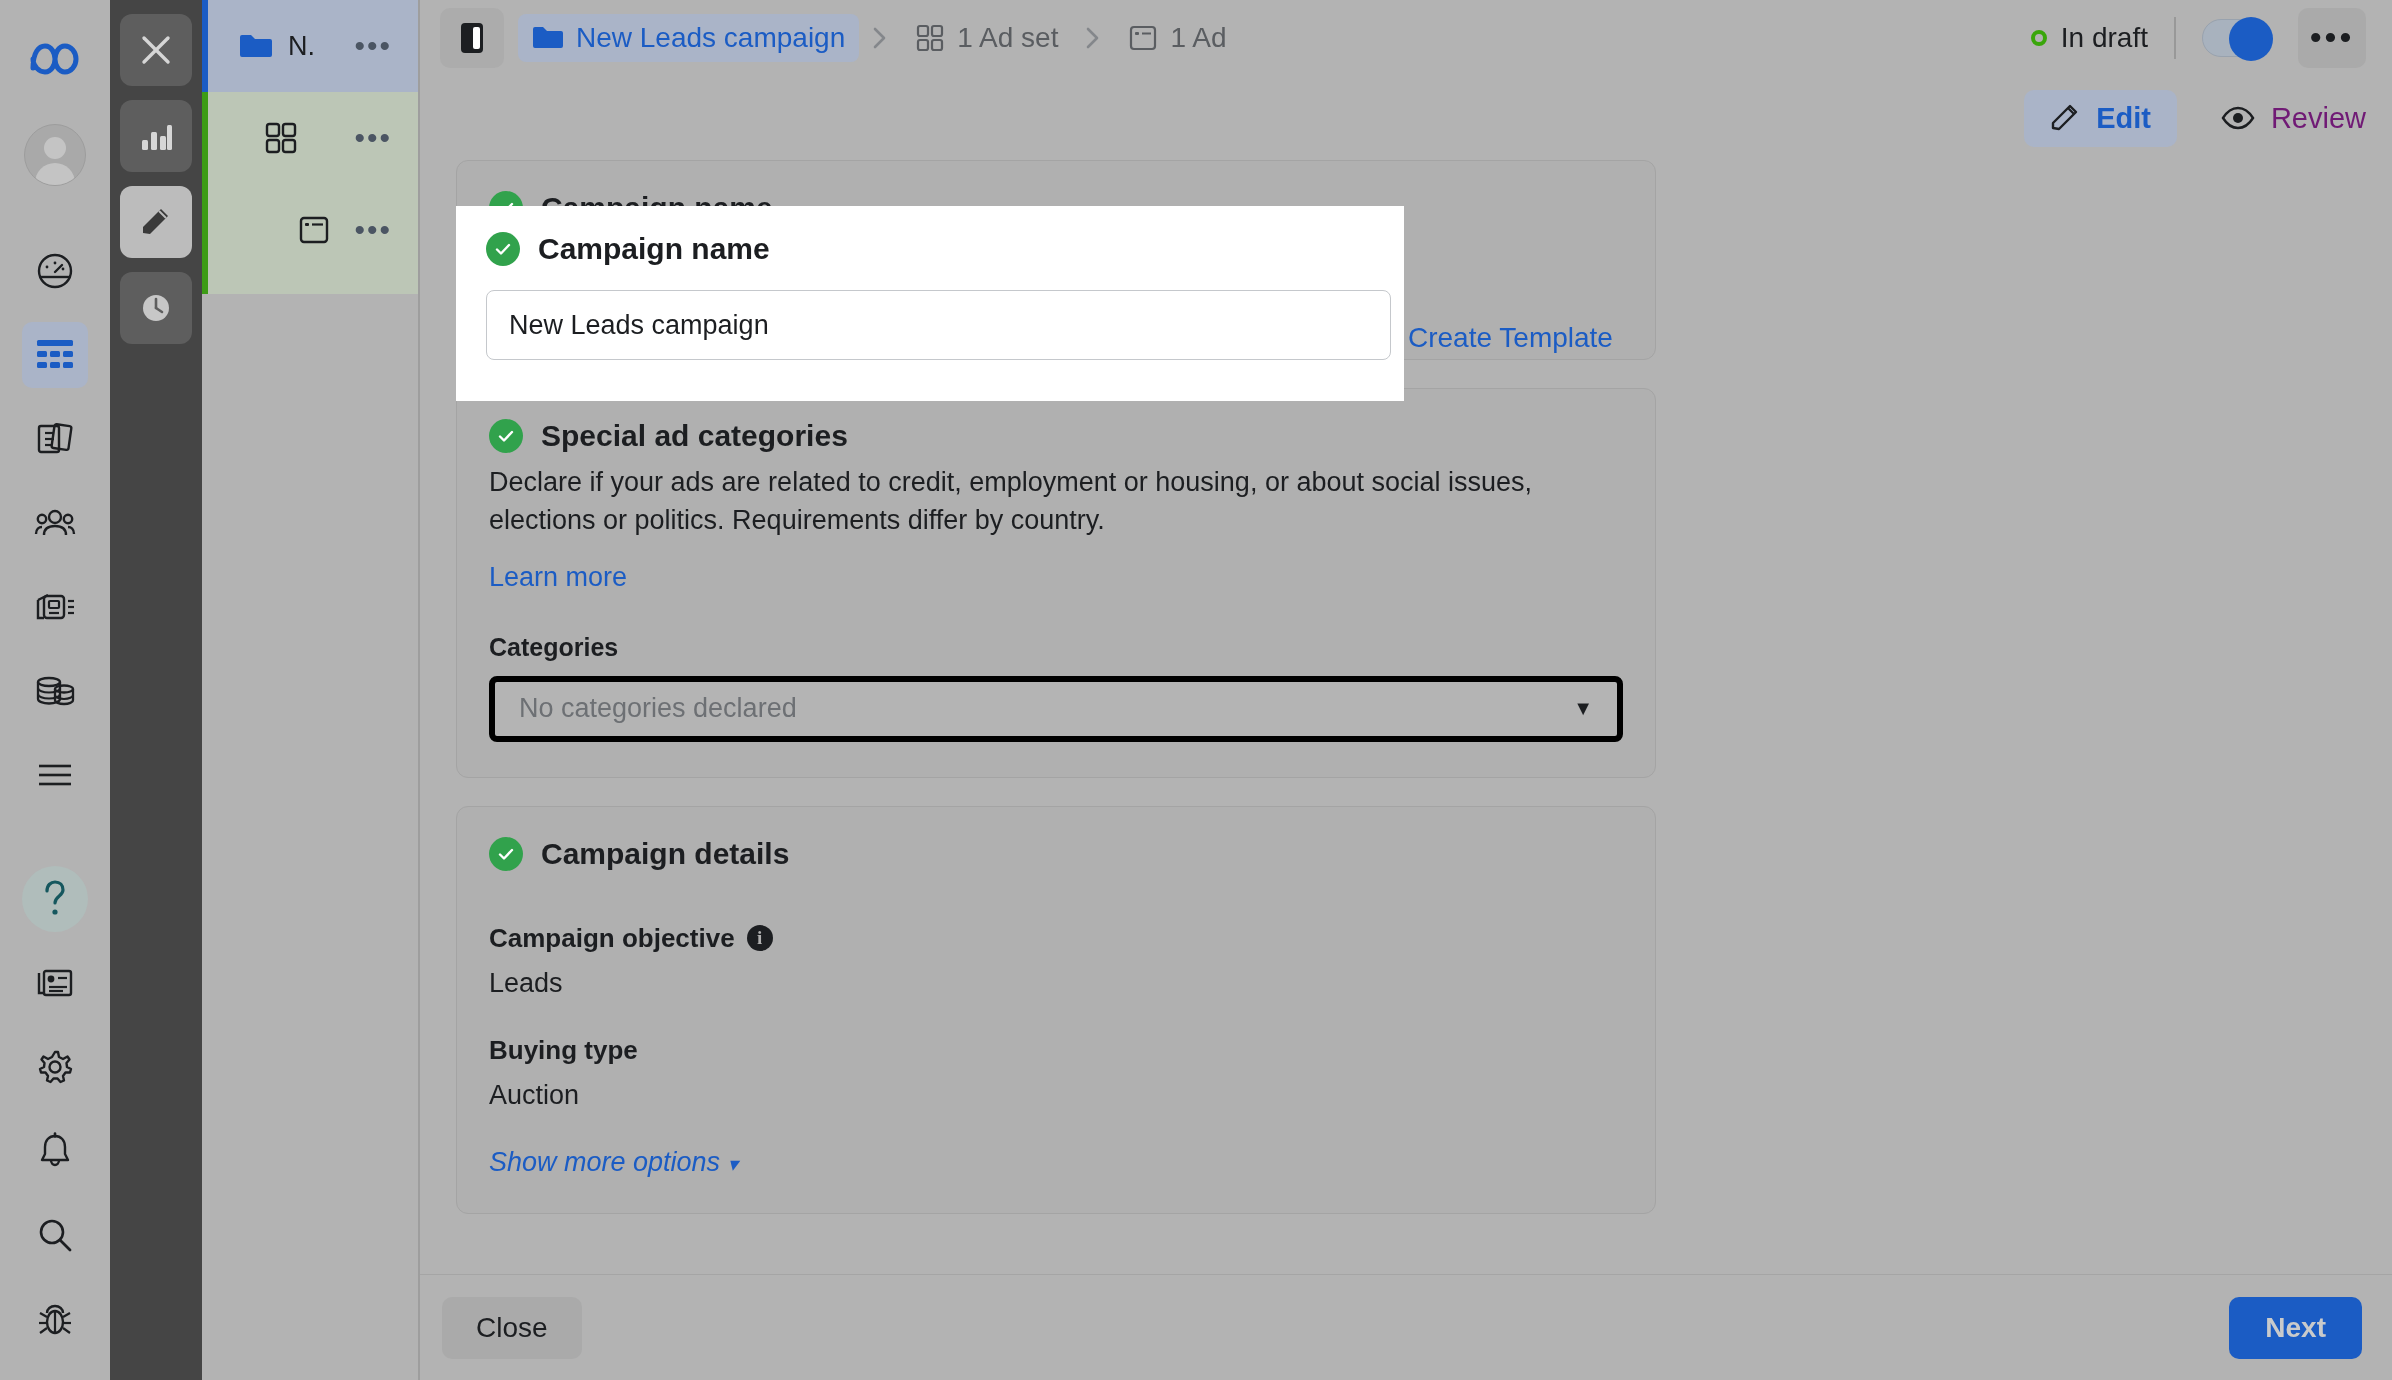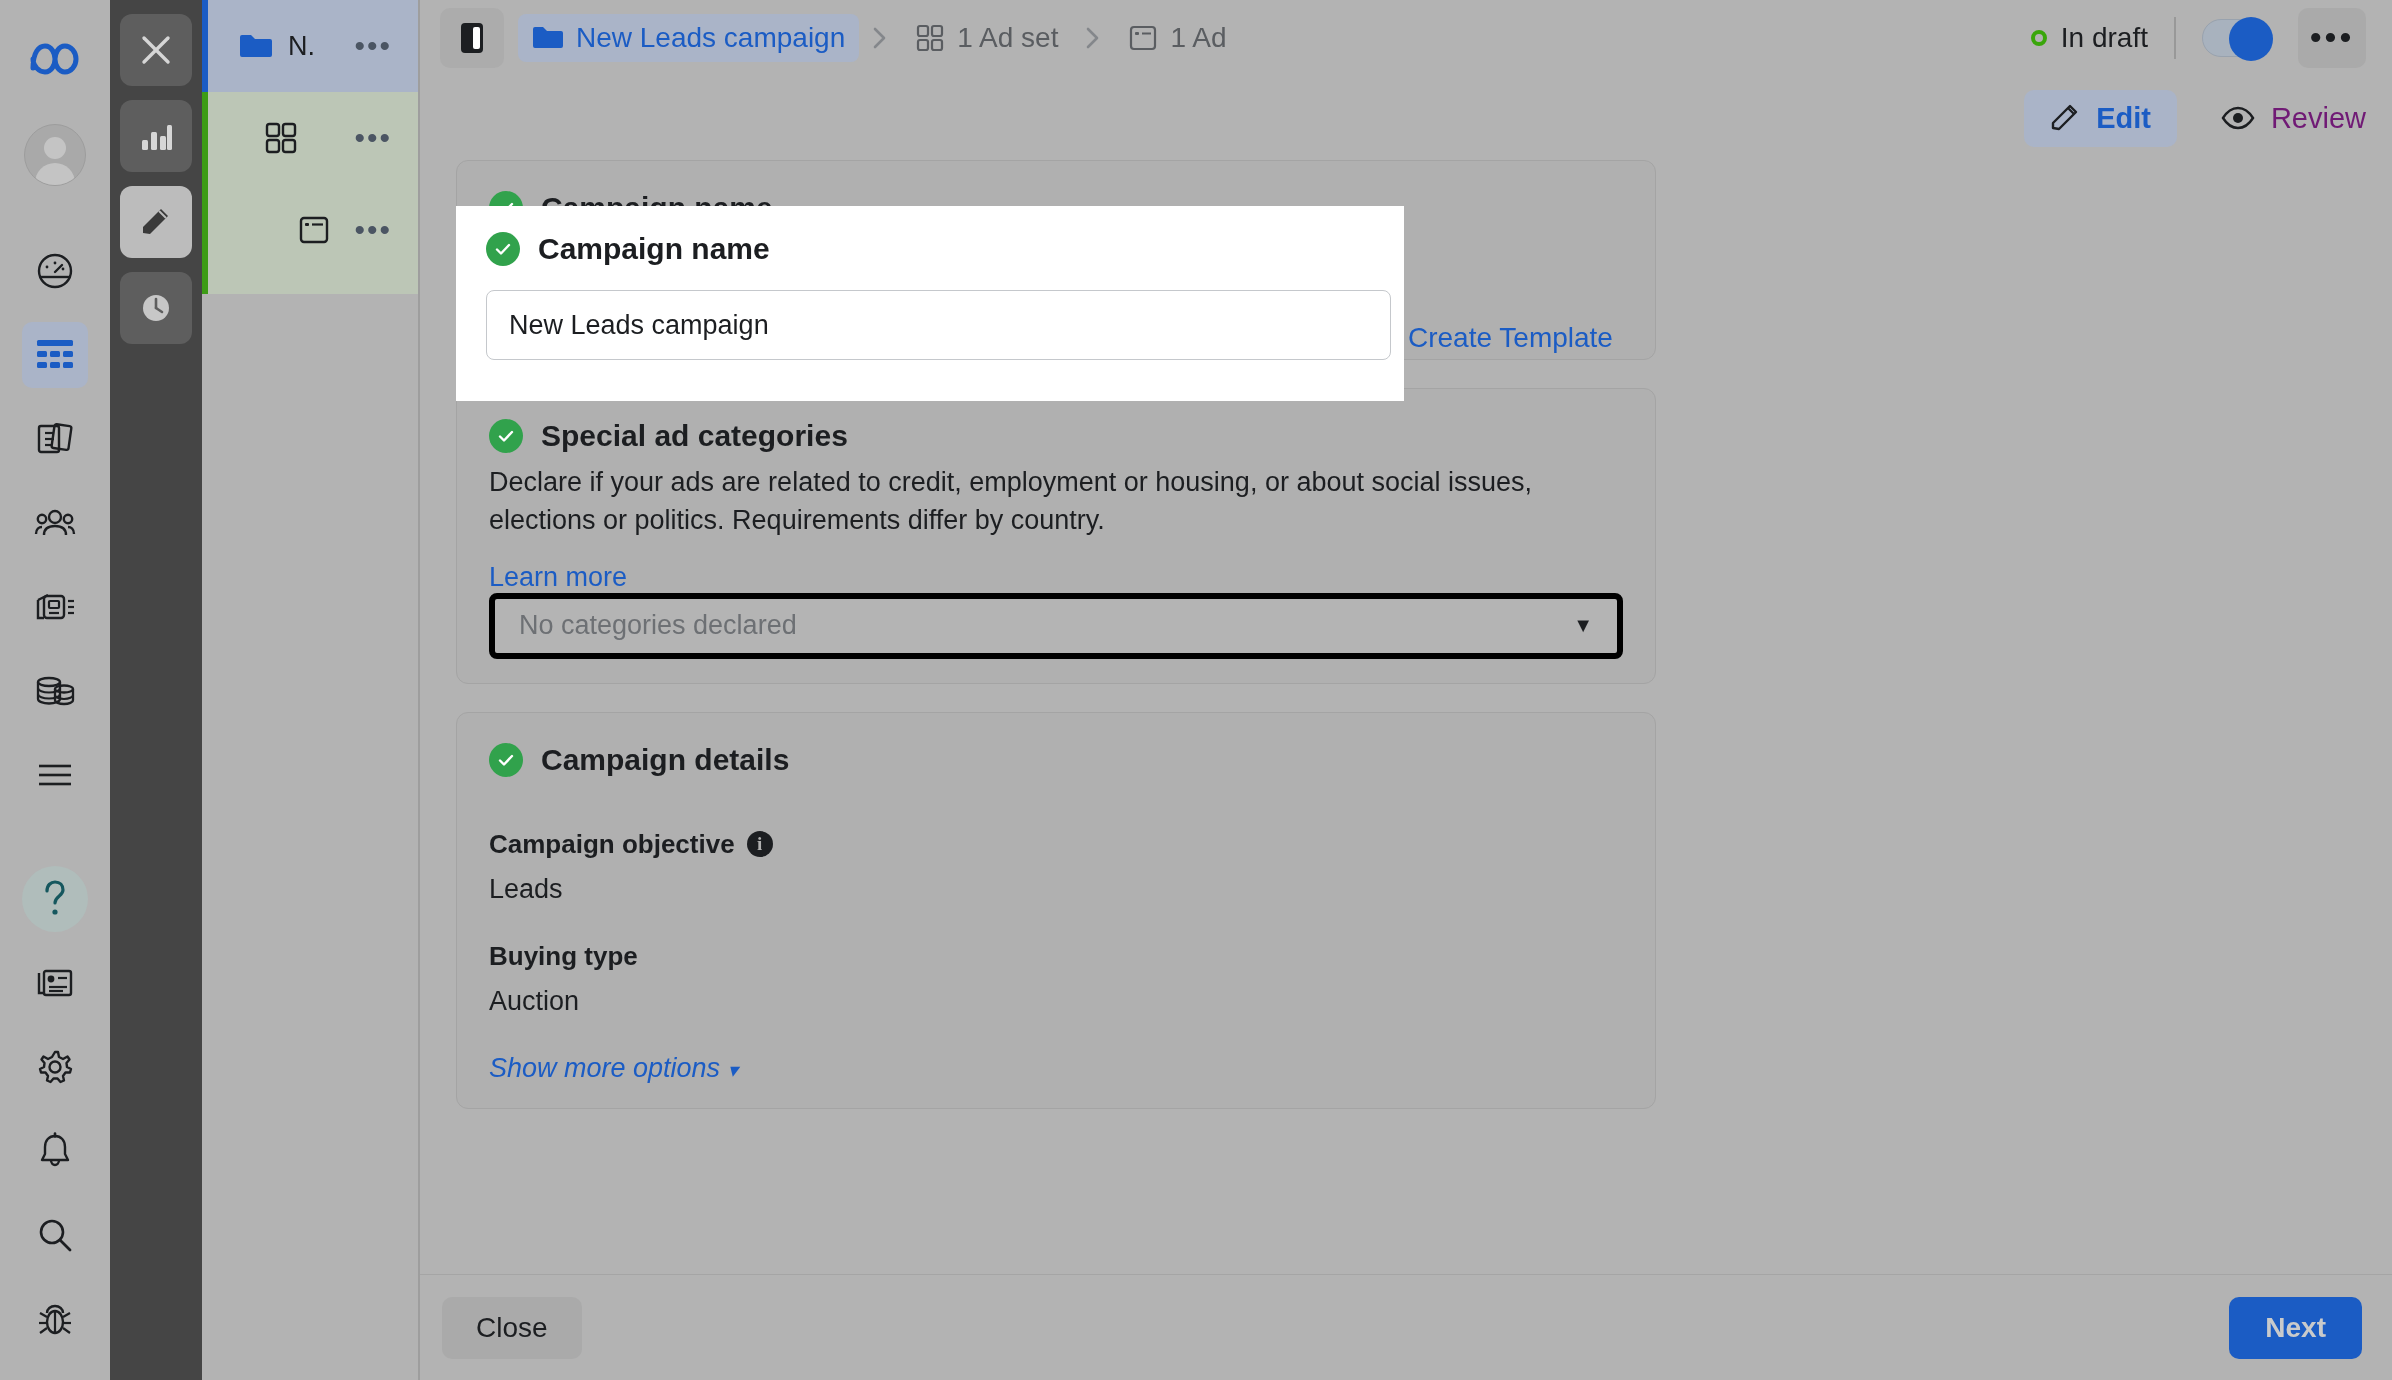--- a/index.html
+++ b/index.html
@@ -193,21 +193,21 @@
     overflow: hidden;
     position: relative;
     padding: 0 24px;
   }
   .form-col { width: 1200px; margin: 0 auto 0 14px; }
   .card {
     background: #b0b0b0;
     border: 1px solid #a4a4a4;
     border-radius: 12px;
     margin-bottom: 28px;
-    padding: 30px 32px 24px 32px;
+    padding: 30px 32px 35px 32px;
   }
   .card.first { padding-bottom: 38px; min-height: 200px;}
   .card-head {
     display: flex; align-items: center; gap: 18px;
     margin-bottom: 10px;
   }
   .check {
     width: 34px; height: 34px; border-radius: 50%;
     background: #31a24c;
     display: flex; align-items: center; justify-content: center;
@@ -643,20 +643,21 @@
               <svg width="20" height="20" viewBox="0 0 20 20">
                 <polyline points="4,10.5 8,14.5 16,6" fill="none" stroke="#ffffff" stroke-width="2.4" stroke-linecap="round" stroke-linejoin="round"></polyline>
               </svg>
             </span>
             <span class="card-title">Special ad categories</span>
           </div>
           <div class="card-desc">Declare if your ads are related to credit, employment or housing, or about social issues, elections or politics. Requirements differ by country.</div>
           <div style="margin-top:22px;">
             <span class="link">Learn more</span>
           </div>
+          <div class="field-label">Categories</div>
           <div class="select">
             <span>No categories declared</span>
             <span class="caret">▼</span>
           </div>
         </div>
 
         <div class="card">
           <div class="card-head">
             <span class="check">
               <svg width="20" height="20" viewBox="0 0 20 20">

